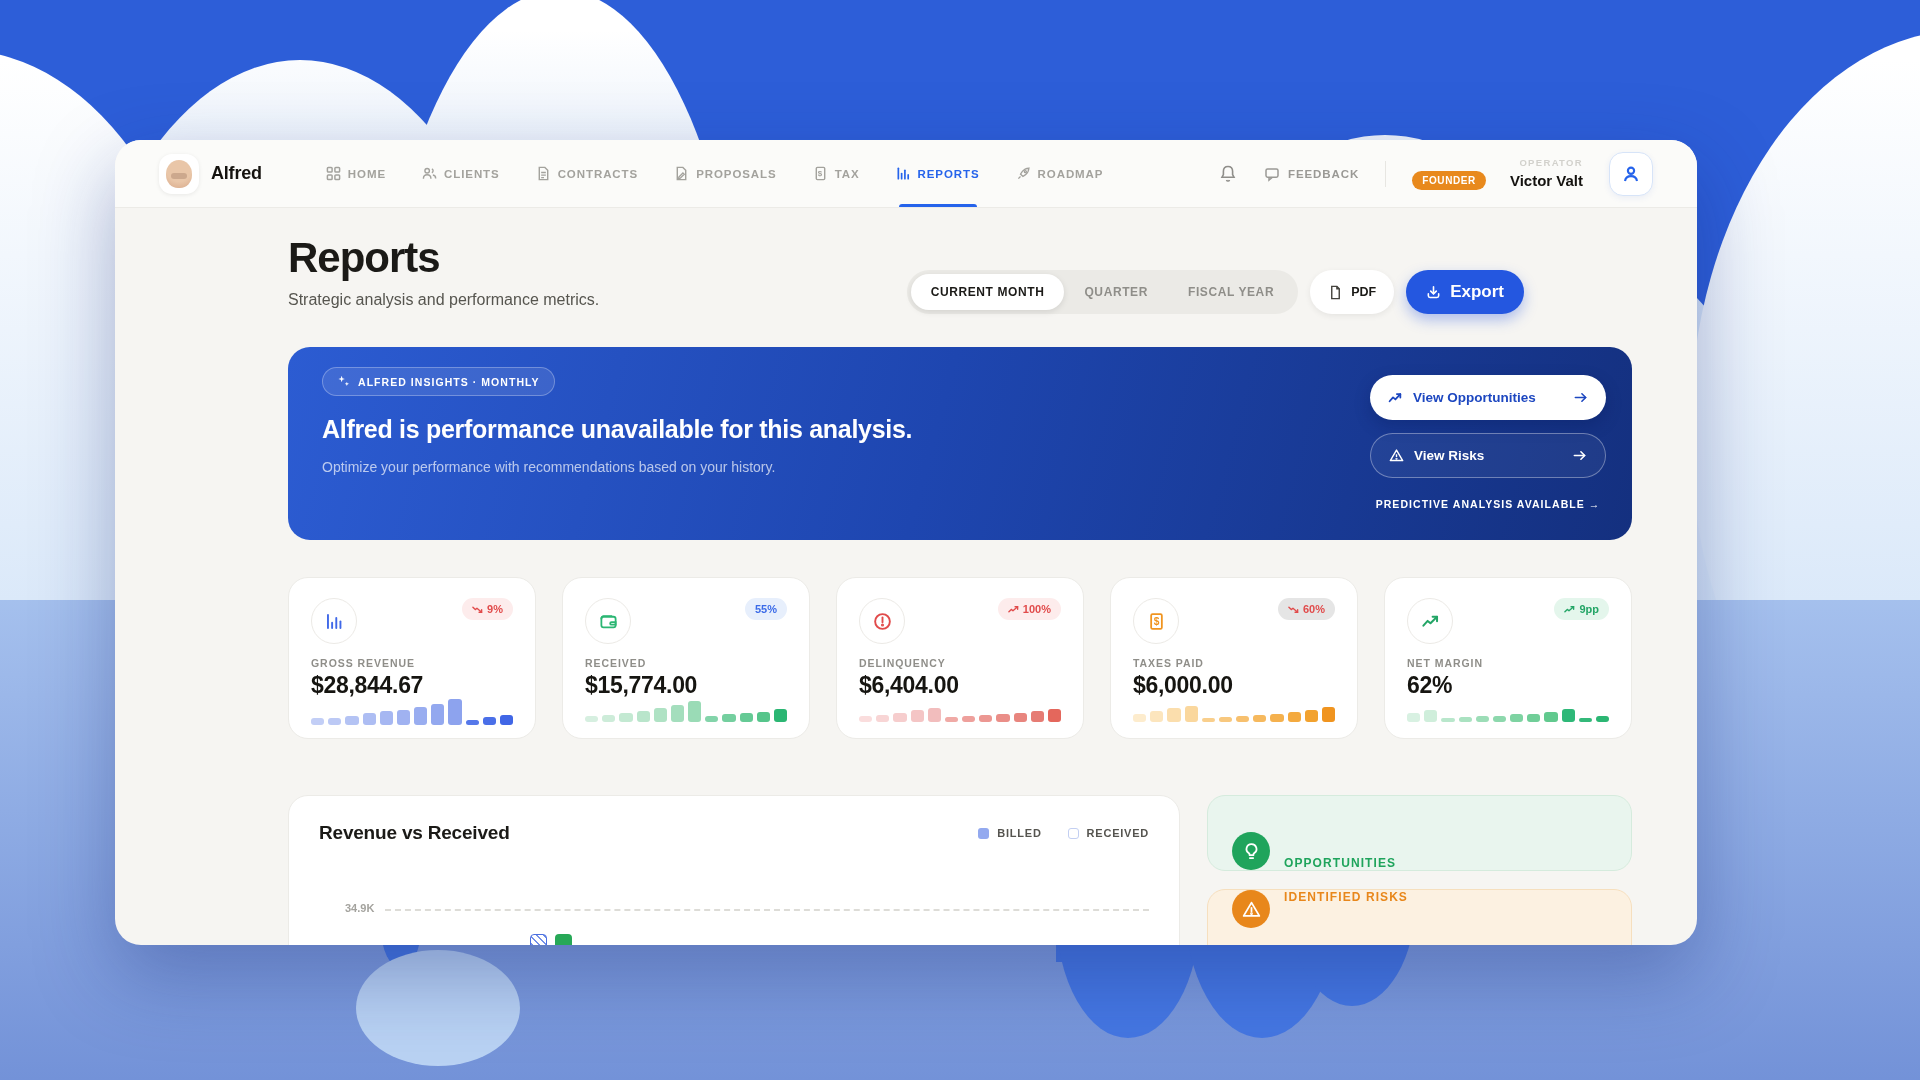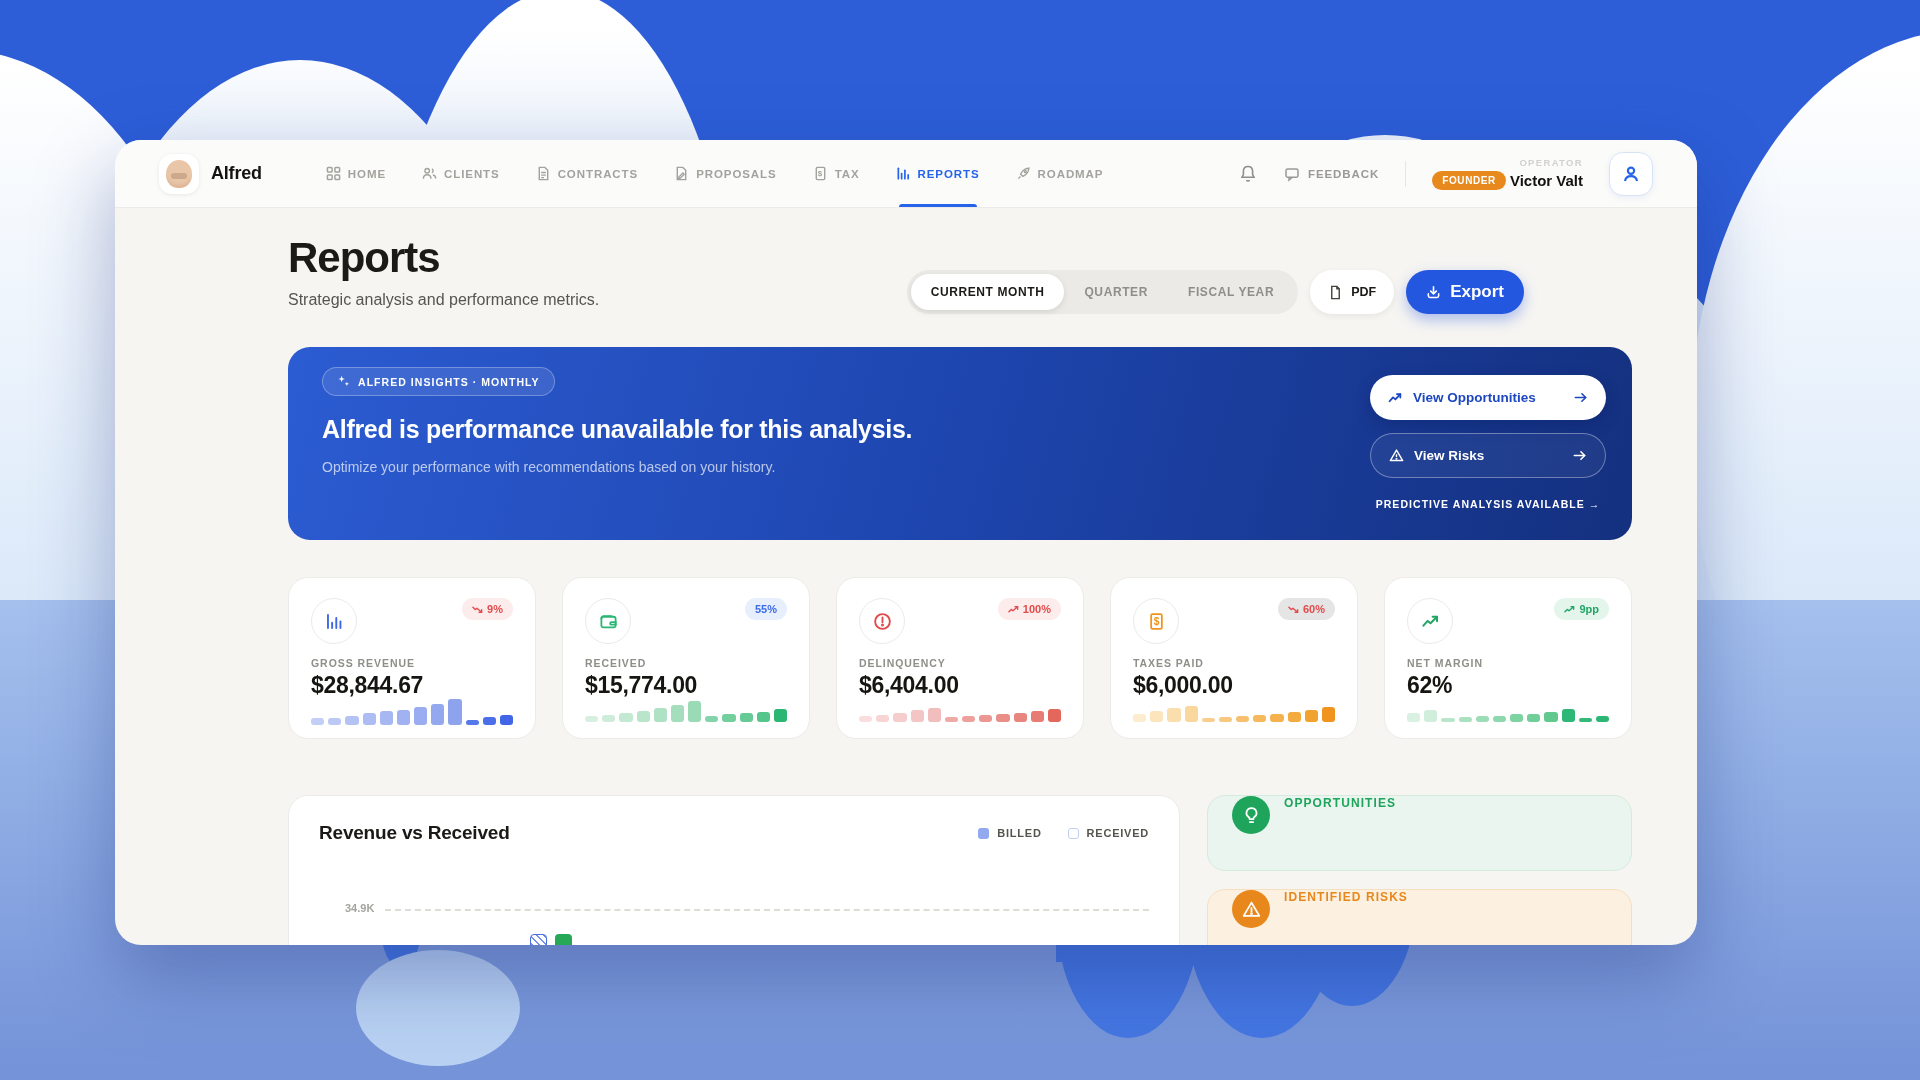--- a/index.html
+++ b/index.html
@@ -33,21 +33,21 @@
   .nav-item.active { color:#2563eb; }
   .nav-item.active:after { content:""; position:absolute; left:50%; transform:translateX(-50%);
     bottom:0; width:78px; height:3px; border-radius:3px 3px 0 0; background:var(--nav-active,#2563eb); }
   .nav-right { margin-left:auto; display:flex; align-items:center; gap:26px; }
   .bell { color:#8f8e8a; display:flex; }
   .feedback { display:flex; align-items:center; gap:8px; font-size:11.5px; font-weight:800;
     letter-spacing:.08em; color:#9a9995; cursor:pointer; }
   .v-divider { width:1px; height:26px; background:#e7e6e2; }
   .operator-block { display:flex; flex-direction:column; align-items:flex-end; gap:3px; }
   .operator-label { font-size:9.5px; font-weight:800; letter-spacing:.14em; color:#d2d1cc; }
-  .founder-row { display:flex; align-items:center; gap:4px; }
+  .founder-row { display:flex; align-items:center; gap:24px; }
   .founder-badge { background:var(--founder-orange,#e8891d); color:#fff; font-size:10px; font-weight:800;
     letter-spacing:.06em; padding:4px 10px; border-radius:999px; }
   .user-name { font-size:15px; font-weight:800; color:#14120f; }
   .user-btn { width:44px; height:44px; border-radius:14px; background:#fff; border:1.5px solid #d7e4f8;
     display:flex; align-items:center; justify-content:center; color:#2563eb; cursor:pointer;
     box-shadow:0 2px 6px rgba(40,80,200,.08); }
 
   
   .page-head { position:absolute; left:173px; top:94px; }
   .page-title { font-size:42px; font-weight:800; color:#1b1a17; letter-spacing:-1px; }
@@ -110,21 +110,21 @@
   .sw { width:11px; height:11px; border-radius:3px; }
   .sw-received { background:#fff; border:1px solid #c3cff2; }
   .gridline { position:absolute; left:96px; right:30px; top:113px; border-top:2px dashed #dddcd7; }
   .grid-label { position:absolute; left:56px; top:106px; font-size:11px; font-weight:700; color:#a4a39e; }
   .bar { position:absolute; width:17px; height:40px; border-radius:4px 4px 0 0; }
   .bar-billed { left:241px; top:138px; background:#fff; border:1.5px solid #4a6fe0;
     background-image:repeating-linear-gradient(45deg,#7490e8 0 1.5px, transparent 1.5px 5px); }
   .bar-received { left:266px; top:138px; background:#27a857; }
 
   .side-card { position:absolute; left:1092px; width:425px; border-radius:18px; border:1px solid;
-    display:flex; align-items:flex-start; gap:14px; padding:0 24px; }
+    display:flex; align-items:flex-end; gap:14px; padding:0 24px; }
   .side-opportunities { top:655px; height:76px; }
   .side-risks { top:749px; height:110px; align-items:flex-start; }
   .side-icon { width:38px; height:38px; border-radius:50%; display:flex; align-items:center;
     justify-content:center; color:#fff; flex:none; }
   .side-label { font-size:12px; font-weight:800; letter-spacing:.09em; }
 </style>
 </head>
 <body>
 
 <div class="stage">

